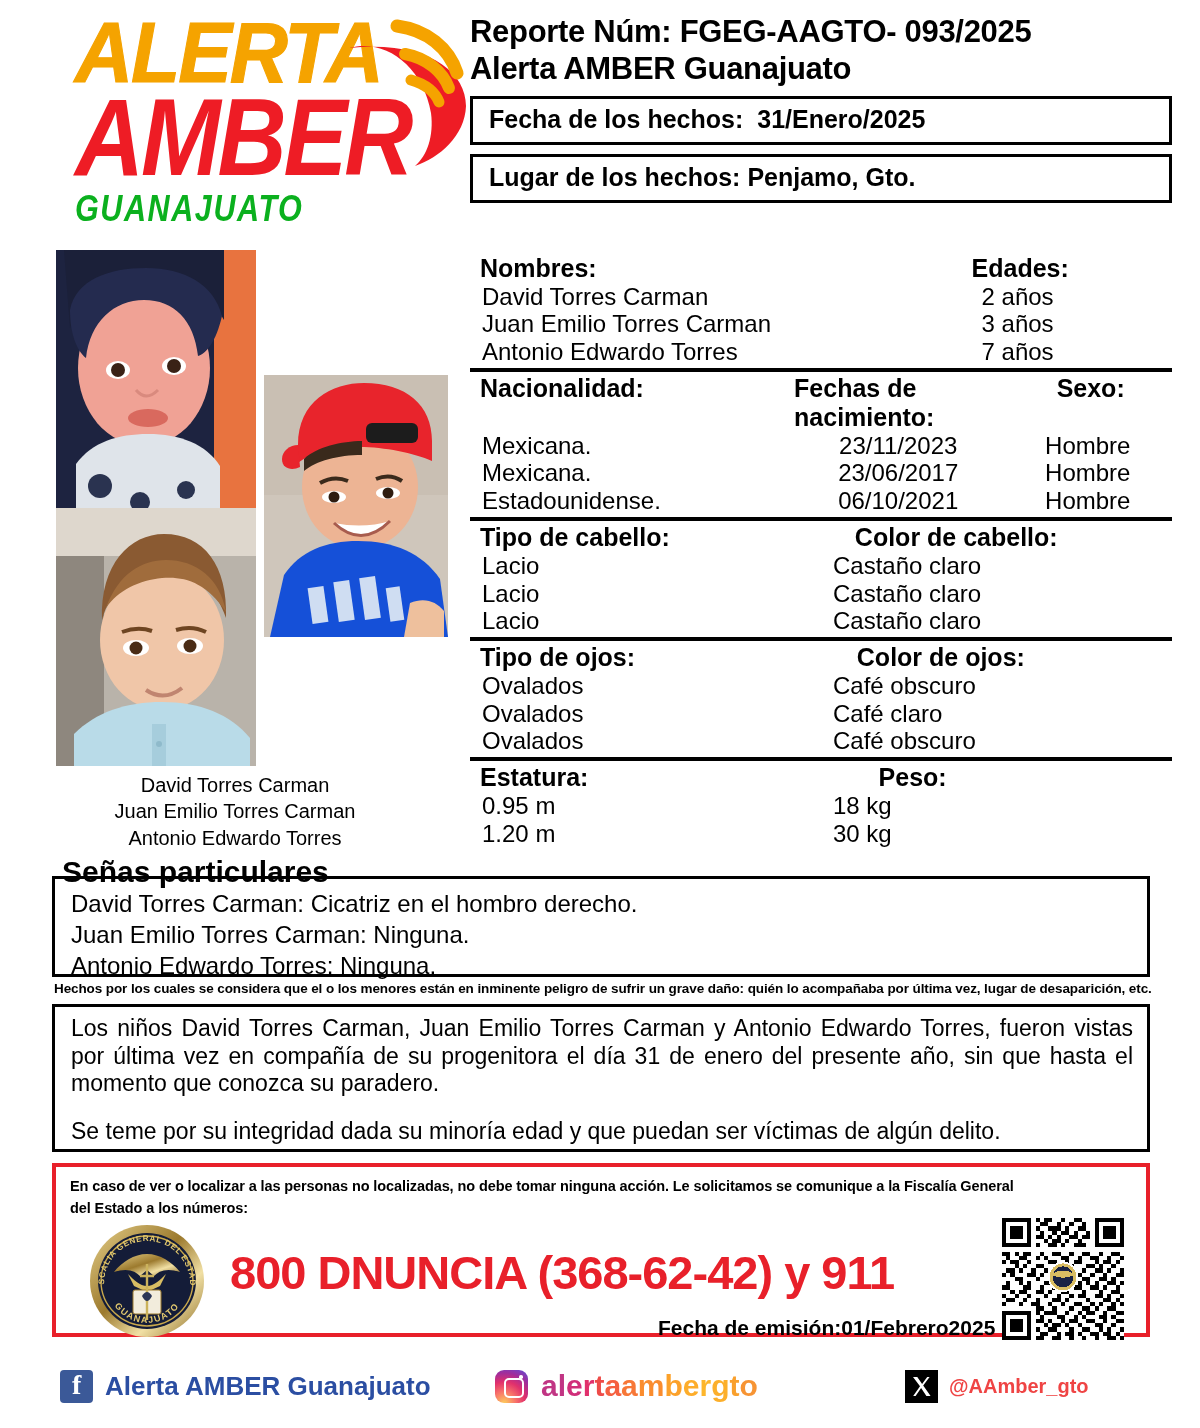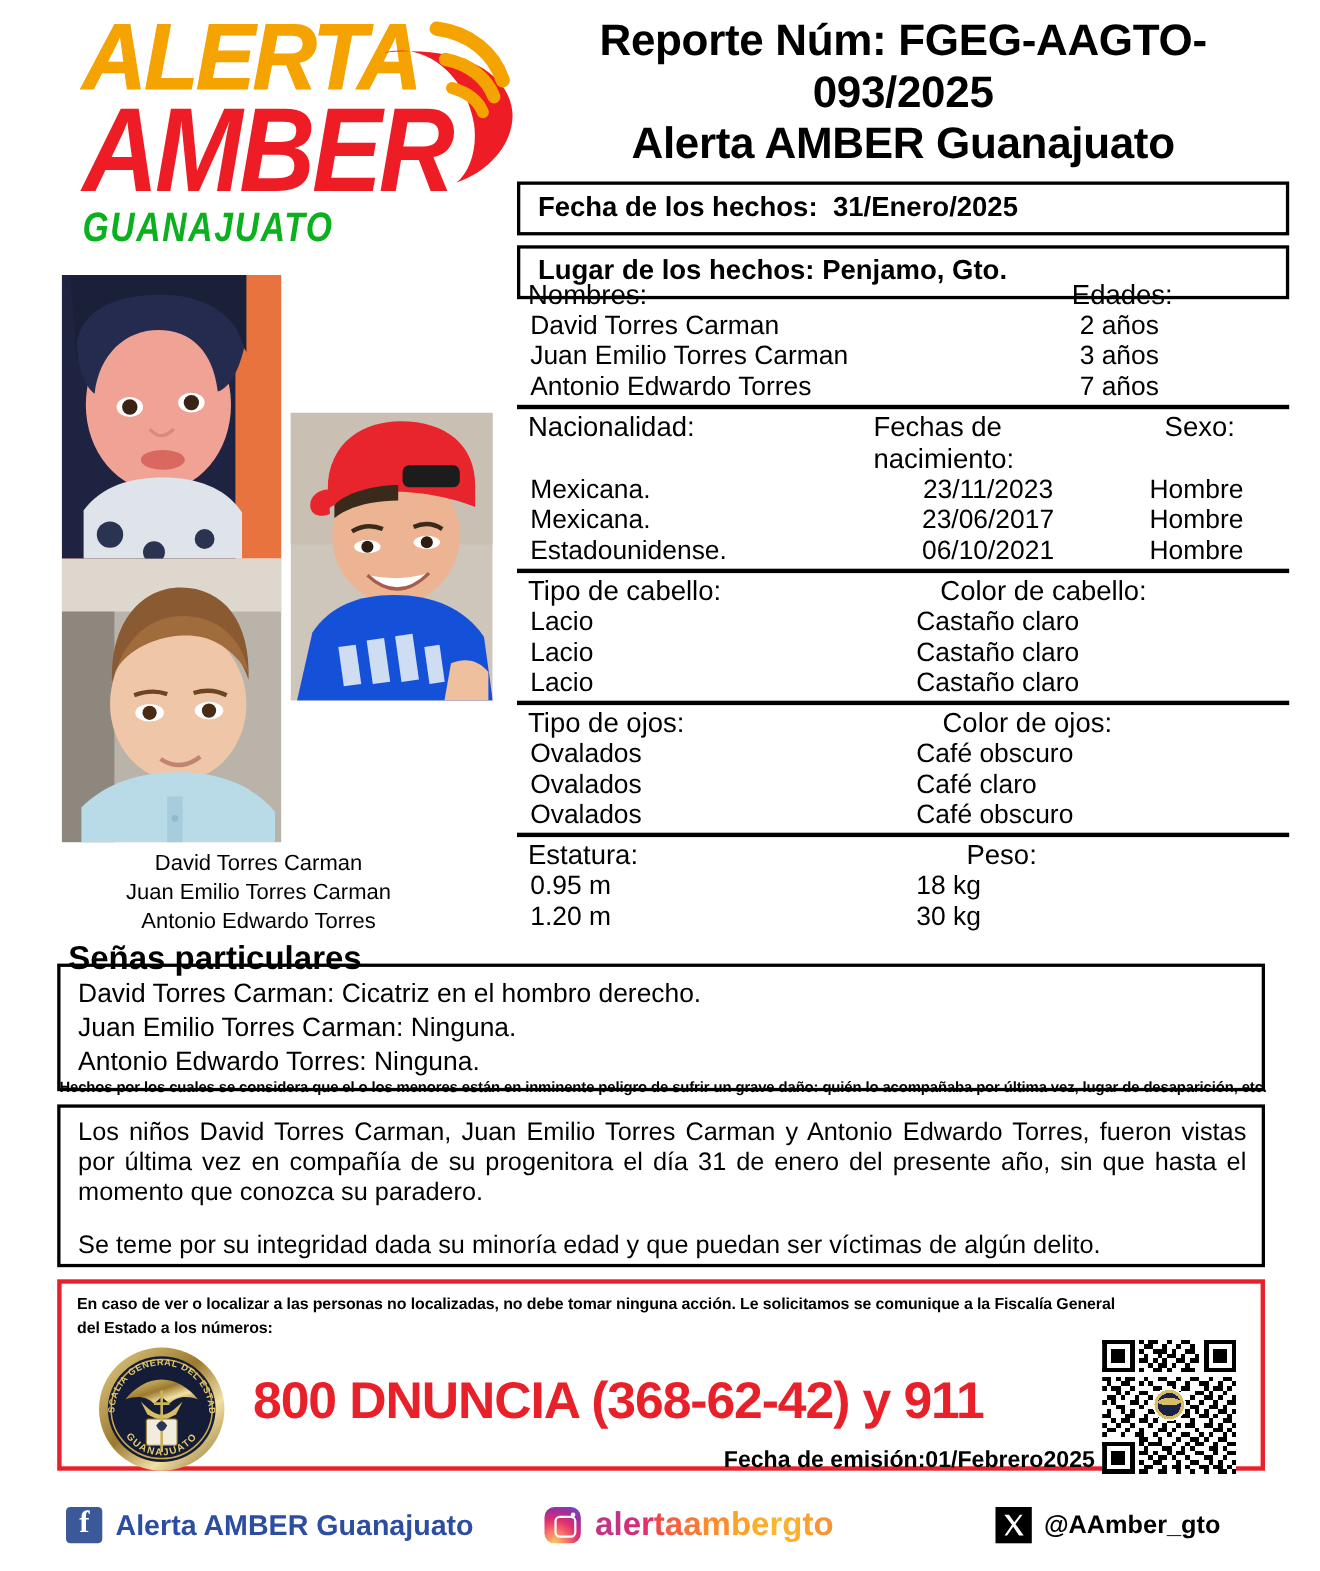--- a/index.html
+++ b/index.html
@@ -45,22 +45,21 @@
     font-size:30px; letter-spacing:1.5px;
     color:#0BB01E;
     transform:scaleY(1.25) scaleX(1.02);
     transform-origin:left top;
     margin-top:16px;
   }
   .swoosh { position:absolute; right:-12px; top:4px; width:132px; height:150px; }
 
   .hdr-col { width:730px; padding-right:28px; padding-top:14px; }
   .hdr-title {
-    text-align:center;
-    font-size:40px; font-weight:bold; line-height:1.18;
+    font-size:31px; font-weight:bold; line-height:1.18;
     letter-spacing:-0.3px;
   }
   .hdr-title .l2 { display:block; }
 
   .boxrow {
     border:3px solid #000;
     margin-top:9px;
     padding:6px 4px 8px 16px;
     font-size:25px;
     white-space:nowrap;
@@ -88,21 +87,21 @@
   }
 
   .senas-title {
     position:absolute; left:62px; top:605px;
     font-size:30px; font-weight:bold;
   }
 
   
   .det-col { width:730px; padding-right:28px; padding-top:2px; }
   .det-sec { padding:2px 0 3px 0; border-bottom:4px solid #000; }
-  .det-head { display:flex; font-size:25px; font-weight:normal;gap:12px; }
+  .det-head { display:flex; font-size:25px; font-weight:bold;gap:12px; }
   .det-row  { display:flex; font-size:24px; line-height:1.14; }
 
   .c-a { width:46%; padding-left:10px; }
   .c-b { width:30%; }
   .c-c { width:24%; }
 
   .c-n1 { width:56%; padding-left:10px; }
   .c-n2 { width:44%; text-align:center; }
 
   .c-h1 { width:50%; padding-left:10px; }
@@ -114,21 +113,21 @@
   .c-s1 { width:50%; padding-left:10px; }
   .c-s2 { width:50%; padding-left:52px; }
 
   .indent { padding-left:12px; }
   .nat-b { width:30%; text-align:center; }
   .nat-c { width:24%; text-align:center; }
 
   
   .senas-box {
     position:absolute; left:52px; top:876px;
-    width:1098px; height:116px;
+    width:1098px; height:101px;
     border:3px solid #000;
     padding:9px 0 0 16px;
     font-size:24px; line-height:1.30;
   }
 
   .fineprint {
     position:absolute; left:54px; top:981px; width:1110px;
     font-size:13.5px; font-weight:bold; letter-spacing:-0.1px;
     white-space:nowrap;
   }
@@ -203,21 +202,21 @@
   .ig-label { font-size:30px; font-weight:bold; margin-left:13px; }
   .ig-label span:nth-child(1){color:#C13584;} .ig-label span:nth-child(2){color:#C13584;}
   .ig-label span:nth-child(3){color:#D02E7A;} .ig-label span:nth-child(4){color:#E1306C;}
   .ig-label span:nth-child(5){color:#EE4B48;} .ig-label span:nth-child(6){color:#F56040;}
   .ig-label span:nth-child(7){color:#F77737;} .ig-label span:nth-child(8){color:#FA8C2E;}
   .ig-label span:nth-child(9){color:#FCA12A;} .ig-label span:nth-child(10){color:#FDAD2B;}
   .ig-label span:nth-child(11){color:#FDB62C;} .ig-label span:nth-child(12){color:#FCAF2B;}
   .ig-label span:nth-child(13){color:#F9A02D;} .ig-label span:nth-child(14){color:#F79433;}
 
   .x-icon { width:33px; height:33px; background:#000; position:relative; display:inline-block; }
-  .x-label { font-size:23px; font-weight:bold; color:#000000; margin-left:11px; }
+  .x-label { font-size:20px; font-weight:bold; color:#ef4444; margin-left:11px; }
 </style>
 </head>
 <body>
 
 <div class="top-wrap">
 
   <div class="logo-col">
     <div class="logo-inner">
       <div class="logo-alerta">ALERTA</div>
       <div class="logo-amber">AMBER</div>

